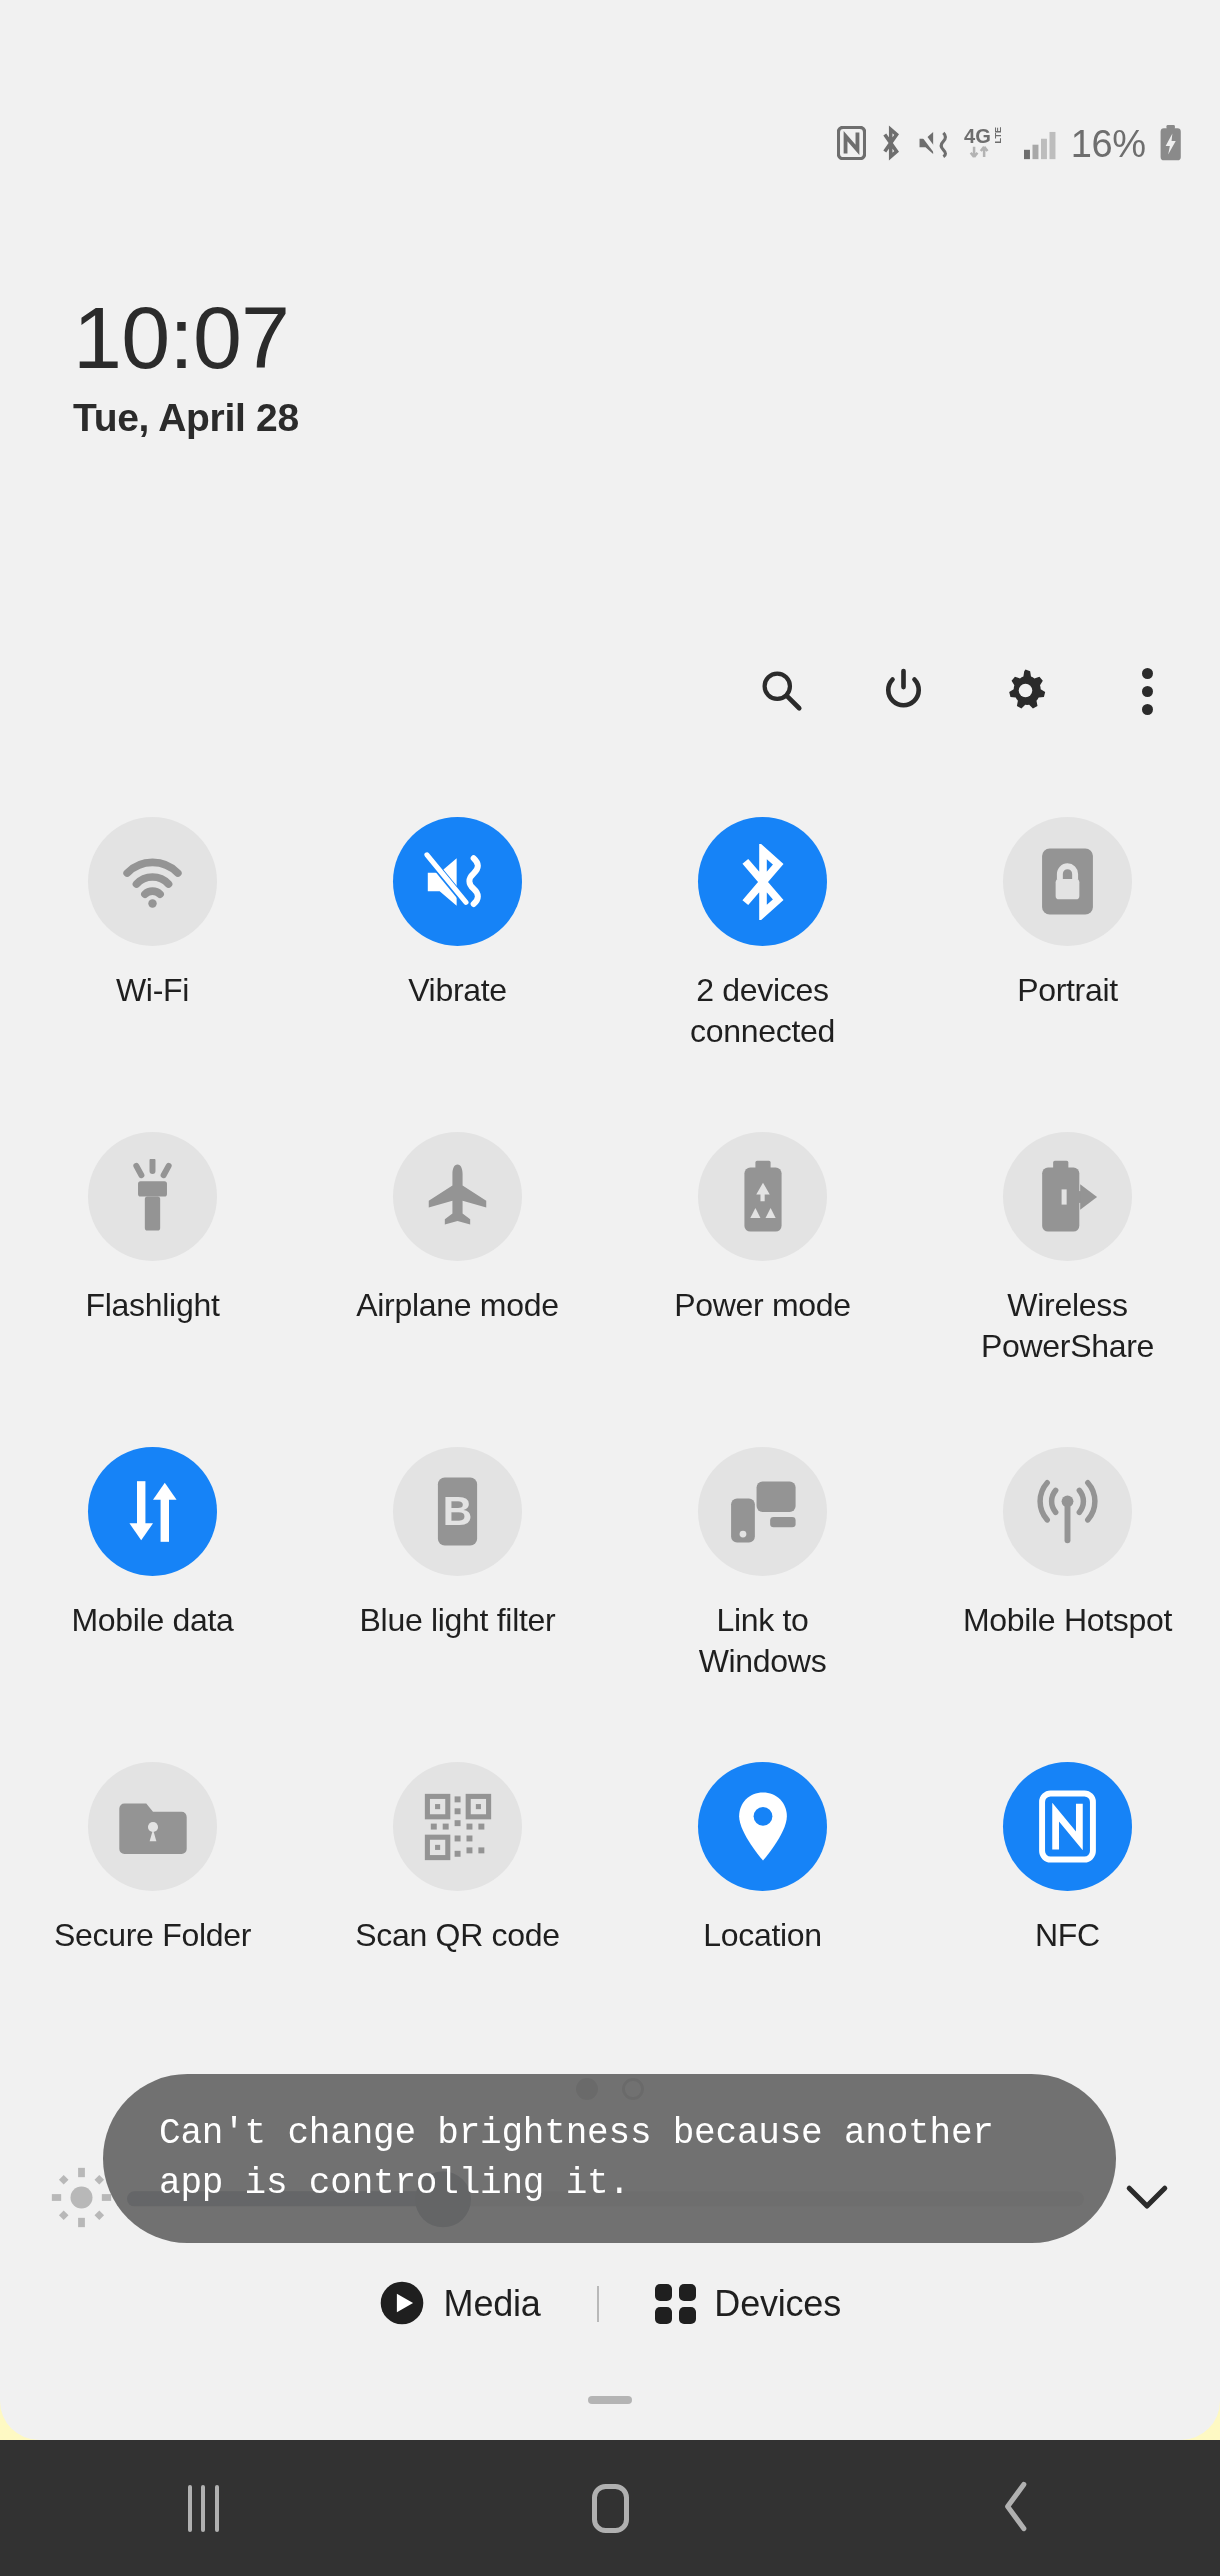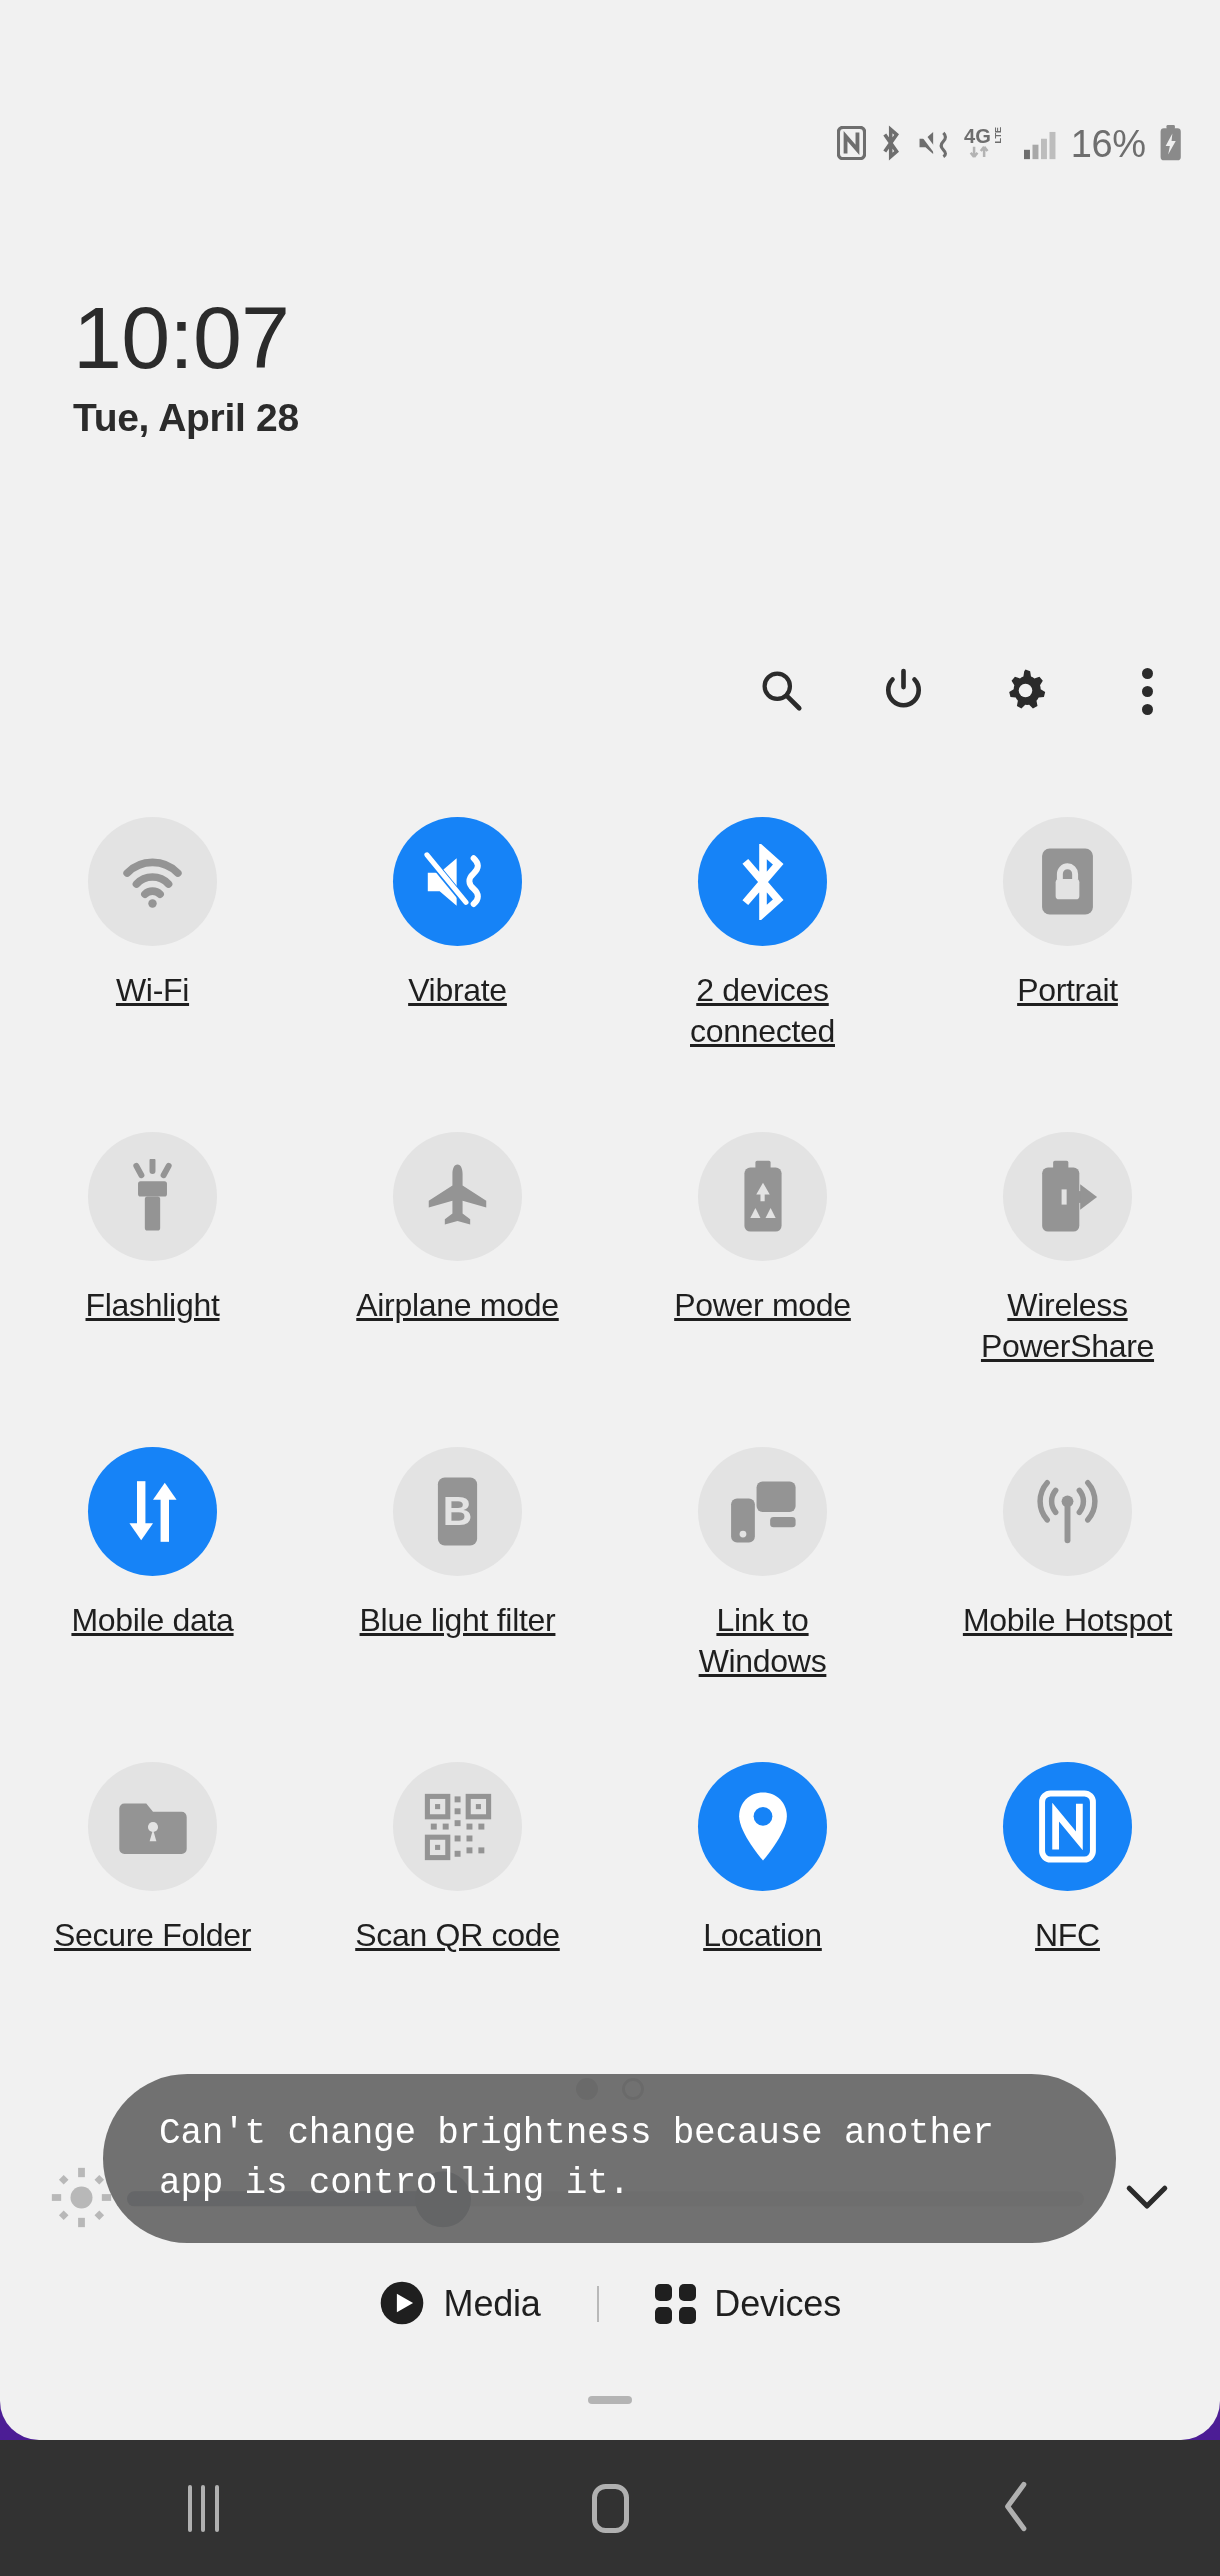--- a/index.html
+++ b/index.html
@@ -5,21 +5,21 @@
   * { box-sizing: border-box; margin: 0; padding: 0; }
   html, body {
     width: 1220px; height: 2576px;
     background: #f1f1f1;
     font-family: "Liberation Sans", sans-serif;
     overflow: hidden;
   }
   #screen {
     position: relative;
     width: 1220px; height: 2576px;
-    background: #4c1d95;
+    background: #fef9c3;
   }
 
   
   #panel {
     position: absolute; left: 0; top: 0;
     width: 1220px; height: 2440px;
     background: #f1f1f1;
     border-bottom-left-radius: 39px;
     border-bottom-right-radius: 39px;
     overflow: hidden;
@@ -84,21 +84,20 @@
     flex: none;
   }
   .tile-ico.on { background: #1683f7; }
   .tile-label {
     margin-top: 24px;
     width: 214px;
     text-align: center;
     font-size: 32px; line-height: 1.26; color: #1f1f1f;
     letter-spacing: -0.3px;
     word-wrap: break-word;
-    text-decoration: underline;
   }
 
   
   #brightrow {
     position: absolute; left: 0; top: 2161px;
     width: 1220px; height: 76px;
     display: flex; align-items: center;
   }
   #sunicon { position: absolute; left: 51px; top: 50%; transform: translateY(-50%); }
   #slidertrack {

